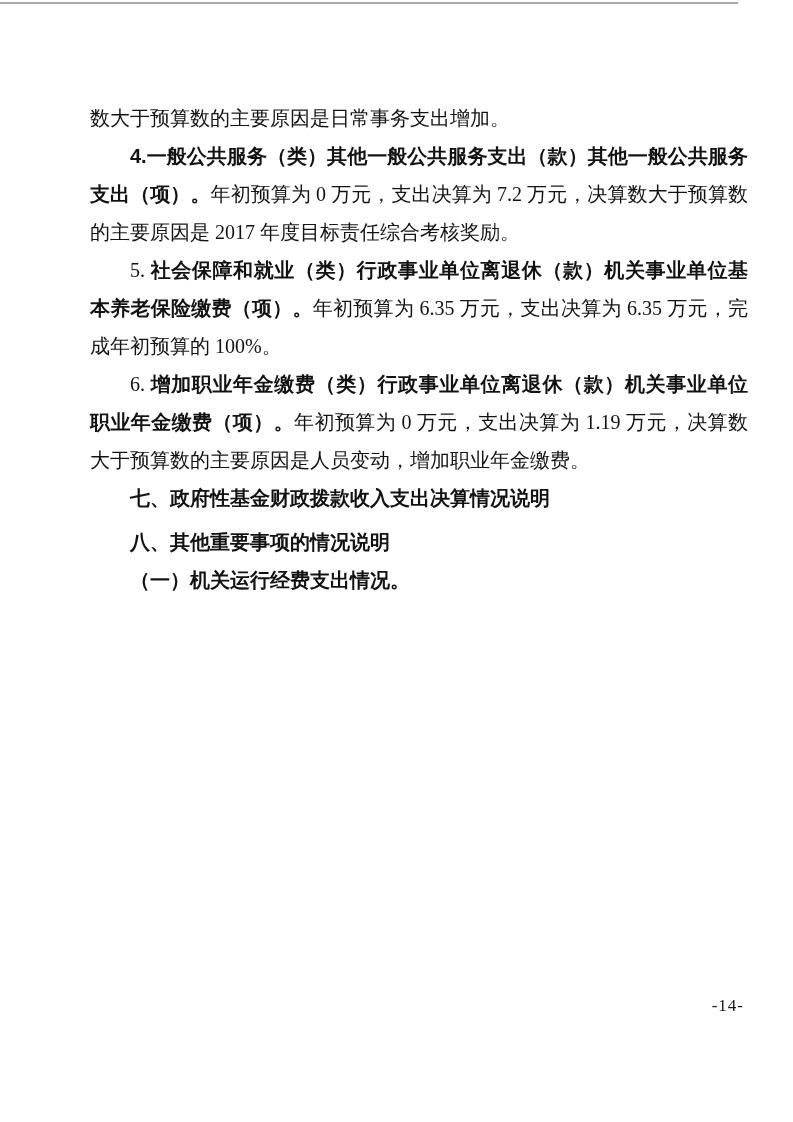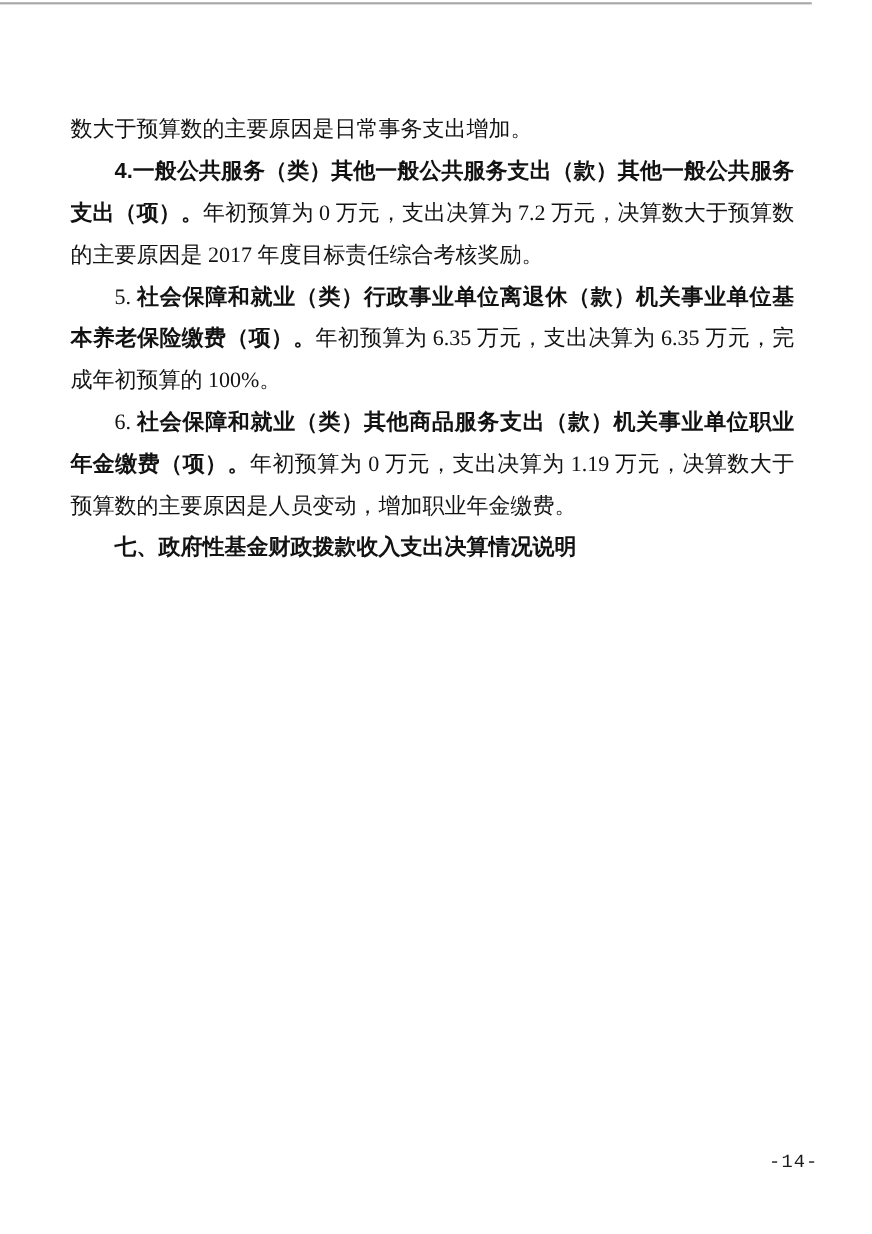--- a/index.html
+++ b/index.html
@@ -23,21 +23,21 @@
   .scan-line {
     position: absolute;
     top: 2px;
     left: 0;
     width: 738px;
     height: 2px;
     background: #a8a8a8;
   }
   .content {
     position: absolute;
-    left: 64px;
+    left: 90px;
     top: 99px;
     width: 658px;
   }
   .para {
     margin: 0;
     padding: 0;
     font-size: 20px;
     line-height: 38px;
     text-align: justify;
     font-family: "Liberation Serif", "DejaVu Serif", serif;
@@ -52,35 +52,37 @@
   }
   .seg {
     font-weight: 400;
   }
   .seg-bold {
     font-family: "Liberation Sans", "DejaVu Sans", sans-serif;
     font-weight: 700;
   }
   .page-number {
     position: absolute;
-    top: 1048px;
+    top: 996px;
     right: 49px;
     font-size: 17px;
     line-height: 20px;
-    font-family: Liberation Mono, monospace;
+    font-family: Liberation Serif, serif;
     color: #1a1a1a;
     letter-spacing: 1px;
   }
 </style>
 </head>
 <body>
 
 <div class="page">
   <div class="scan-line"></div>
   <main class="content" id="paragraphs">
       <p class="para"><span class="seg">数大于预算数的主要原因是日常事务支出增加。</span></p>
       <p class="para indent"><span class="seg seg-bold">4.一般公共服务（类）其他一般公共服务支出（款）其他一般公共服务支出（项）。</span><span class="seg">年初预算为 0 万元，支出决算为 7.2 万元，决算数大于预算数的主要原因是 2017 年度目标责任综合考核奖励。</span></p>
       <p class="para indent"><span class="seg">5. </span><span class="seg seg-bold">社会保障和就业（类）行政事业单位离退休（款）机关事业单位基本养老保险缴费（项）。</span><span class="seg">年初预算为 6.35 万元，支出决算为 6.35 万元，完成年初预算的 100%。</span></p>
-      <p class="para indent"><span class="seg">6. </span><span class="seg seg-bold">社会保障和就业（类）其他商品服务支出（款）机关事业单位职业年金缴费（项）。</span><span class="seg">年初预算为 0 万元，支出决算为 1.19 万元，决算数大于预算数的主要原因是人员变动，增加职业年金缴费。</span></p>
+      <p class="para indent"><span class="seg">6. </span><span class="seg seg-bold">增加职业年金缴费（类）行政事业单位离退休（款）机关事业单位职业年金缴费（项）。</span><span class="seg">年初预算为 0 万元，支出决算为 1.19 万元，决算数大于预算数的主要原因是人员变动，增加职业年金缴费。</span></p>
       <p class="para indent"><span class="seg seg-bold">七、政府性基金财政拨款收入支出决算情况说明</span></p>
+      <p class="para indent space-before"><span class="seg seg-bold">八、其他重要事项的情况说明</span></p>
+      <p class="para indent"><span class="seg seg-bold">（一）机关运行经费支出情况。</span></p>
     </main>
   <div class="page-number">-14-</div>
 </div>
 
 </body></html>

